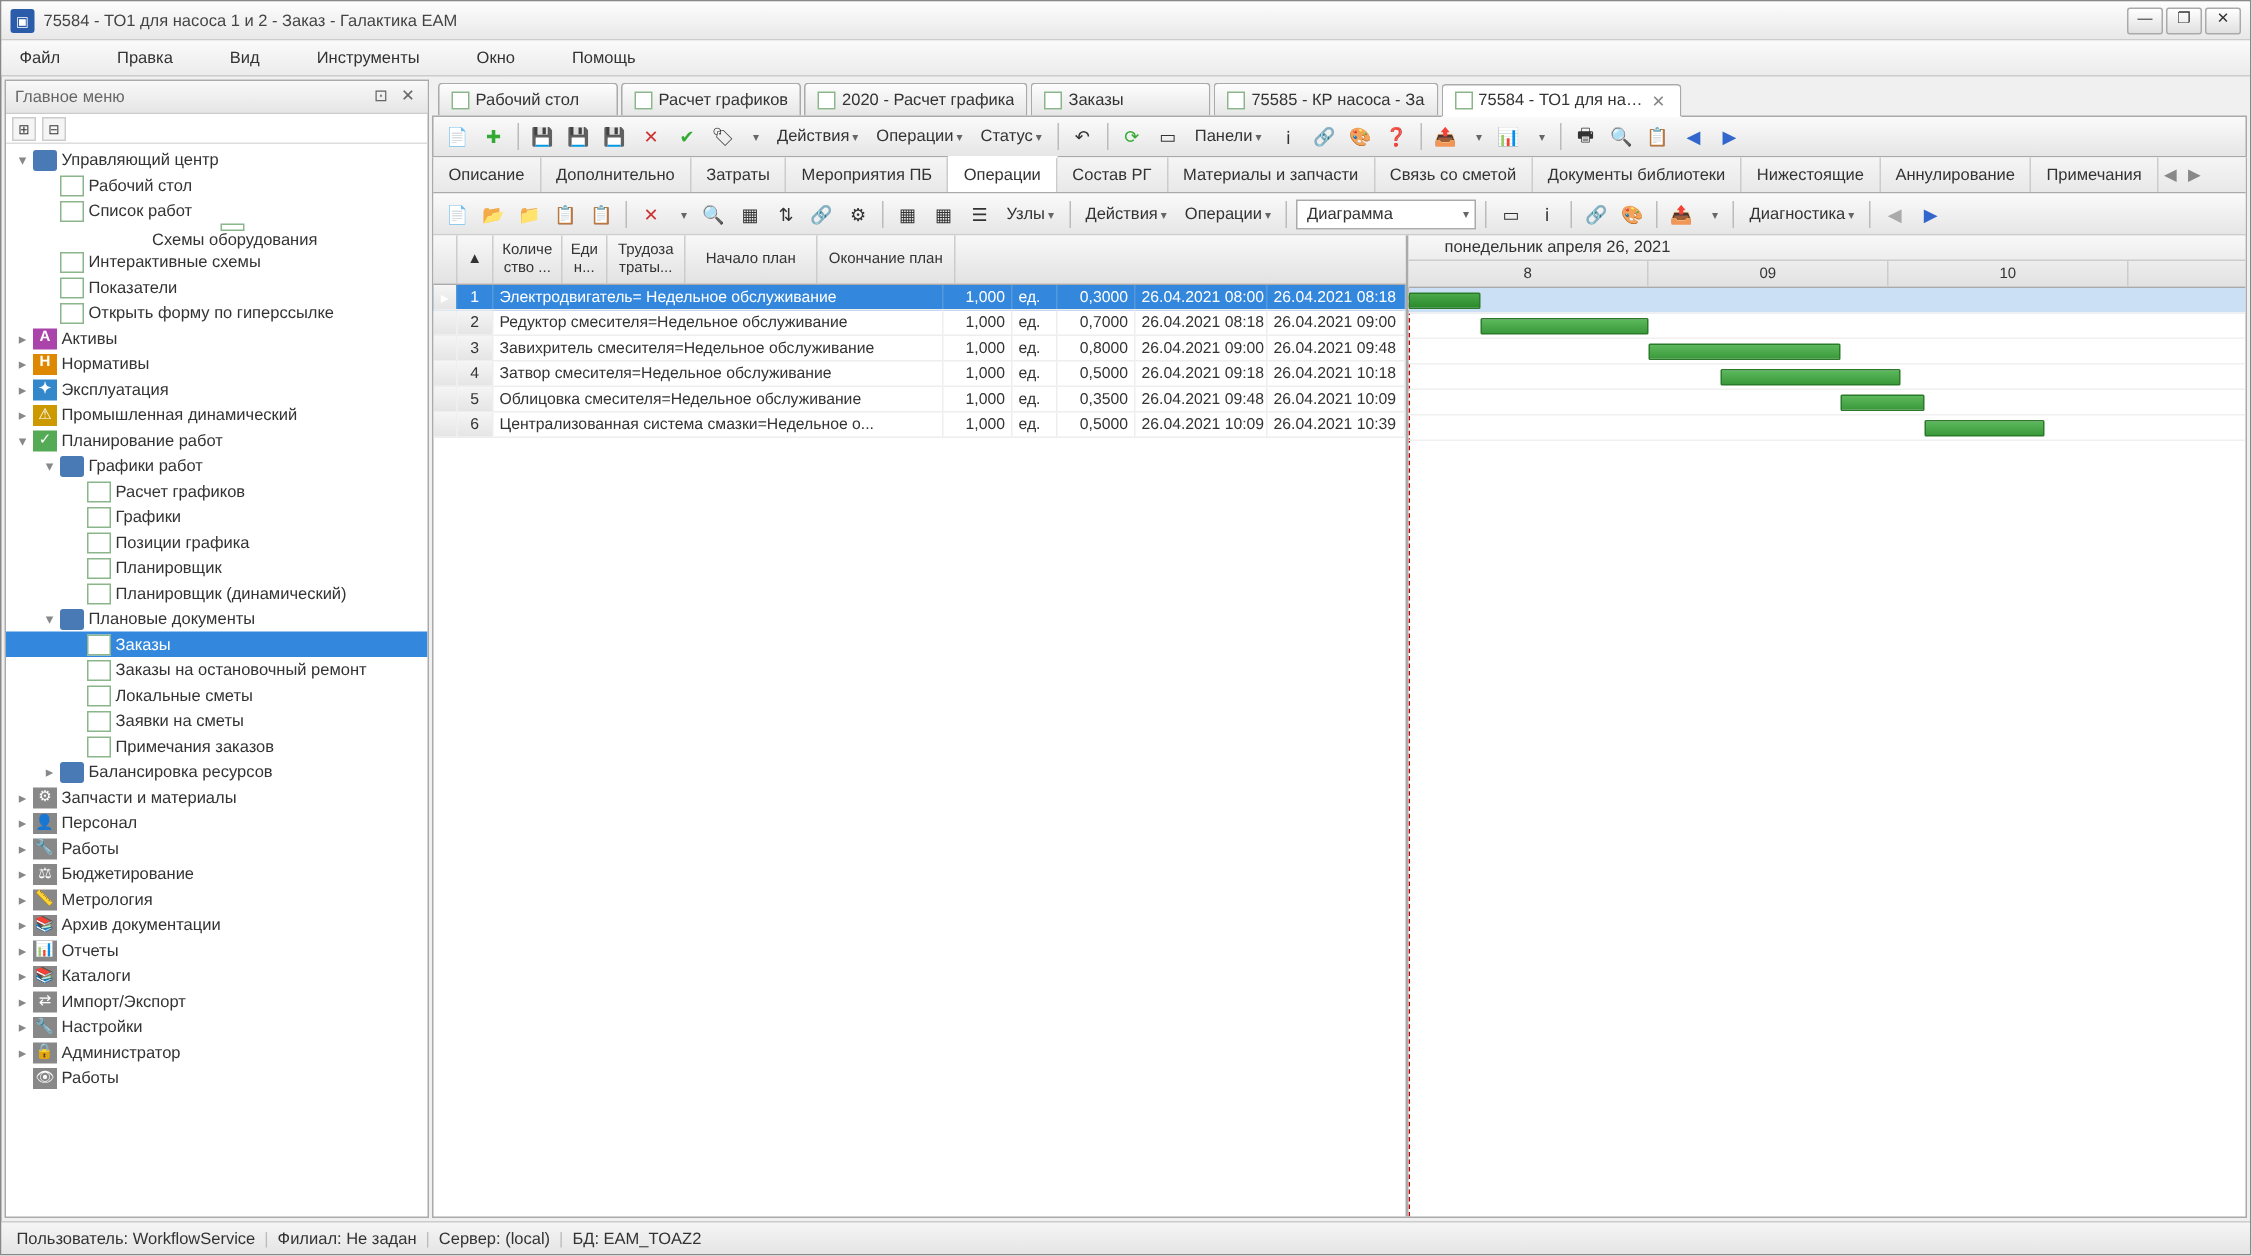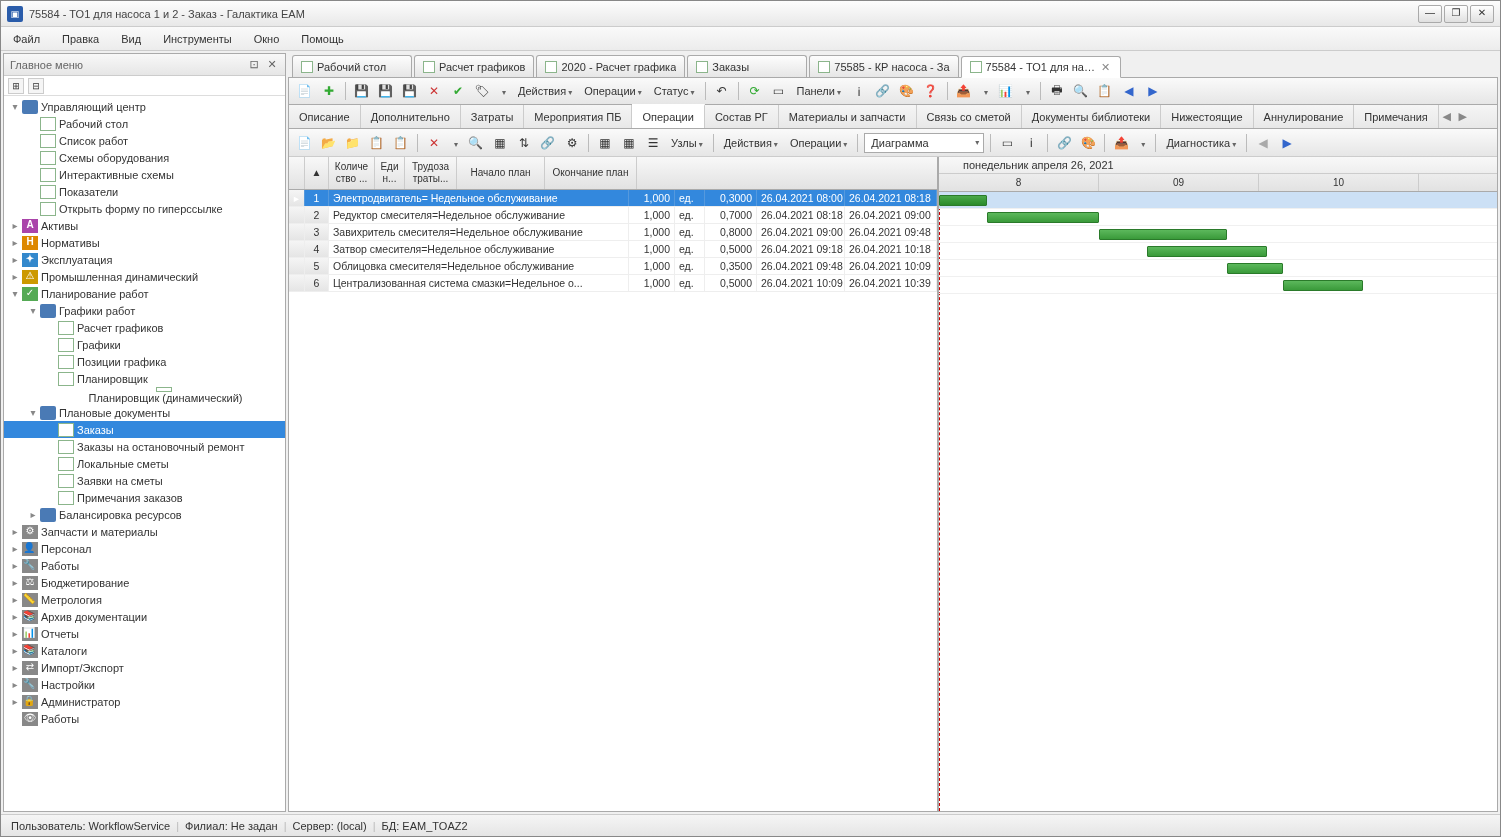--- a/index.html
+++ b/index.html
@@ -3,21 +3,21 @@
 <meta charset="utf-8">
 <style>
 *{box-sizing:border-box;margin:0;padding:0;font-family:Tahoma,Arial,sans-serif;font-size:11px;color:#333}
 body{background:#e8e8e8;overflow:hidden}
 .window{width:1501px;height:837px;background:#f0f0f0;border:1px solid #888;display:flex;flex-direction:column}
 .titlebar{height:26px;background:linear-gradient(#fdfdfd,#e8e8e8);display:flex;align-items:center;padding:0 6px;border-bottom:1px solid #ccc}
 .titlebar-icon{width:16px;height:16px;background:#2a5caa;border-radius:2px;margin-right:6px;display:inline-flex;align-items:center;justify-content:center;color:#fff;font-size:9px}
 .titlebar-text{flex:1;font-weight:normal;color:#444}
 .win-btns{display:flex;gap:2px}
 .win-btn{width:24px;height:18px;border:1px solid #aaa;background:linear-gradient(#fff,#e0e0e0);border-radius:2px;text-align:center;line-height:14px;font-size:10px;cursor:pointer}
-.menubar{height:24px;background:linear-gradient(#fafafa,#ececec);display:flex;align-items:center;padding:0 8px;border-bottom:1px solid #ccc;gap:14px}
+.menubar{height:24px;background:linear-gradient(#fafafa,#ececec);display:flex;align-items:center;padding:0 8px;border-bottom:1px solid #ccc;gap:30px}
 .menubar-item{cursor:pointer;padding:2px 4px}
 .body-row{flex:1;display:flex;min-height:0}
 .sidebar{width:283px;background:#fff;border:1px solid #aaa;margin:2px;display:flex;flex-direction:column}
 .sidebar-title{height:22px;background:linear-gradient(#f8f8f8,#e6e6e6);border-bottom:1px solid #ccc;display:flex;align-items:center;padding:0 6px}
 .sidebar-title-text{flex:1;color:#666}
 .pin-icon,.close-panel-icon{width:14px;height:14px;margin-left:4px;cursor:pointer;text-align:center;line-height:12px;color:#666}
 .sidebar-toolbar{height:20px;border-bottom:1px solid #ddd;display:flex;align-items:center;padding:0 4px;gap:4px}
 .sb-tbtn{width:16px;height:16px;border:1px solid #ccc;background:#f5f5f5;font-size:9px;text-align:center;line-height:14px;cursor:pointer}
 .tree{flex:1;overflow:auto;padding:2px 0}
 .tree-item{display:flex;align-items:center;height:17px;padding-left:6px;cursor:pointer;white-space:nowrap}
@@ -136,21 +136,21 @@
           <div class="tree-item" style="padding-left: 24px;">
             <span class="exp"></span>
             <span class="ticon ic-doc"></span>
             <span>Рабочий стол</span>
           </div>
           <div class="tree-item" style="padding-left: 24px;">
             <span class="exp"></span>
             <span class="ticon ic-doc"></span>
             <span>Список работ</span>
           </div>
-          <div class="tree-item" style="padding-left: 24px;">
+          <div class="tree-item" style="padding-left: 24px; flex-direction: column;">
             <span class="exp"></span>
             <span class="ticon ic-doc"></span>
             <span>Схемы оборудования</span>
           </div>
           <div class="tree-item" style="padding-left: 24px;">
             <span class="exp"></span>
             <span class="ticon ic-doc"></span>
             <span>Интерактивные схемы</span>
           </div>
           <div class="tree-item" style="padding-left: 24px;">
@@ -206,21 +206,21 @@
           <div class="tree-item" style="padding-left: 42px;">
             <span class="exp"></span>
             <span class="ticon ic-doc"></span>
             <span>Позиции графика</span>
           </div>
           <div class="tree-item" style="padding-left: 42px;">
             <span class="exp"></span>
             <span class="ticon ic-doc"></span>
             <span>Планировщик</span>
           </div>
-          <div class="tree-item" style="padding-left: 42px; flex-direction: column;">
+          <div class="tree-item" style="padding-left: 42px;">
             <span class="exp"></span>
             <span class="ticon ic-doc"></span>
             <span>Планировщик (динамический)</span>
           </div>
           <div class="tree-item" style="padding-left: 24px;">
             <span class="exp">▾</span>
             <span class="ticon ic-folder"></span>
             <span>Плановые документы</span>
           </div>
           <div class="tree-item selected" style="padding-left: 42px;">

